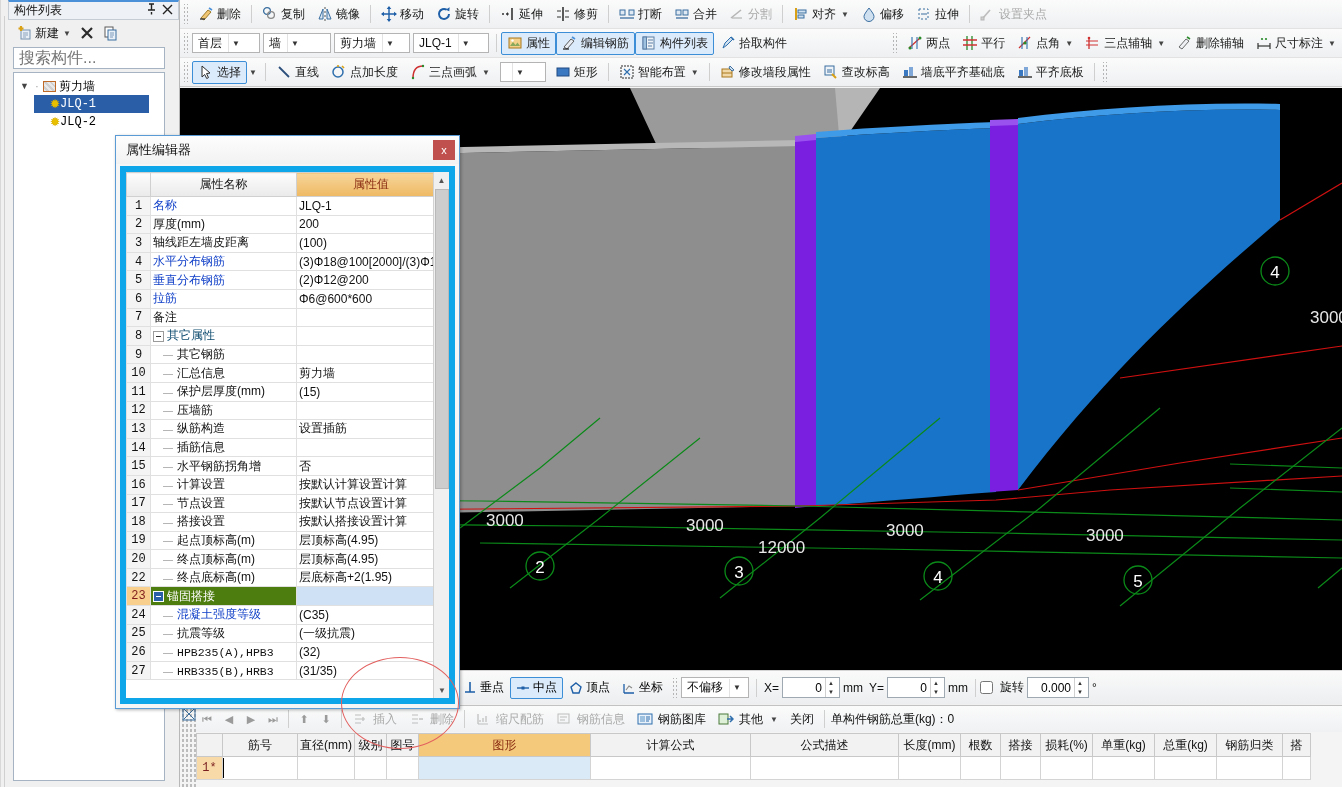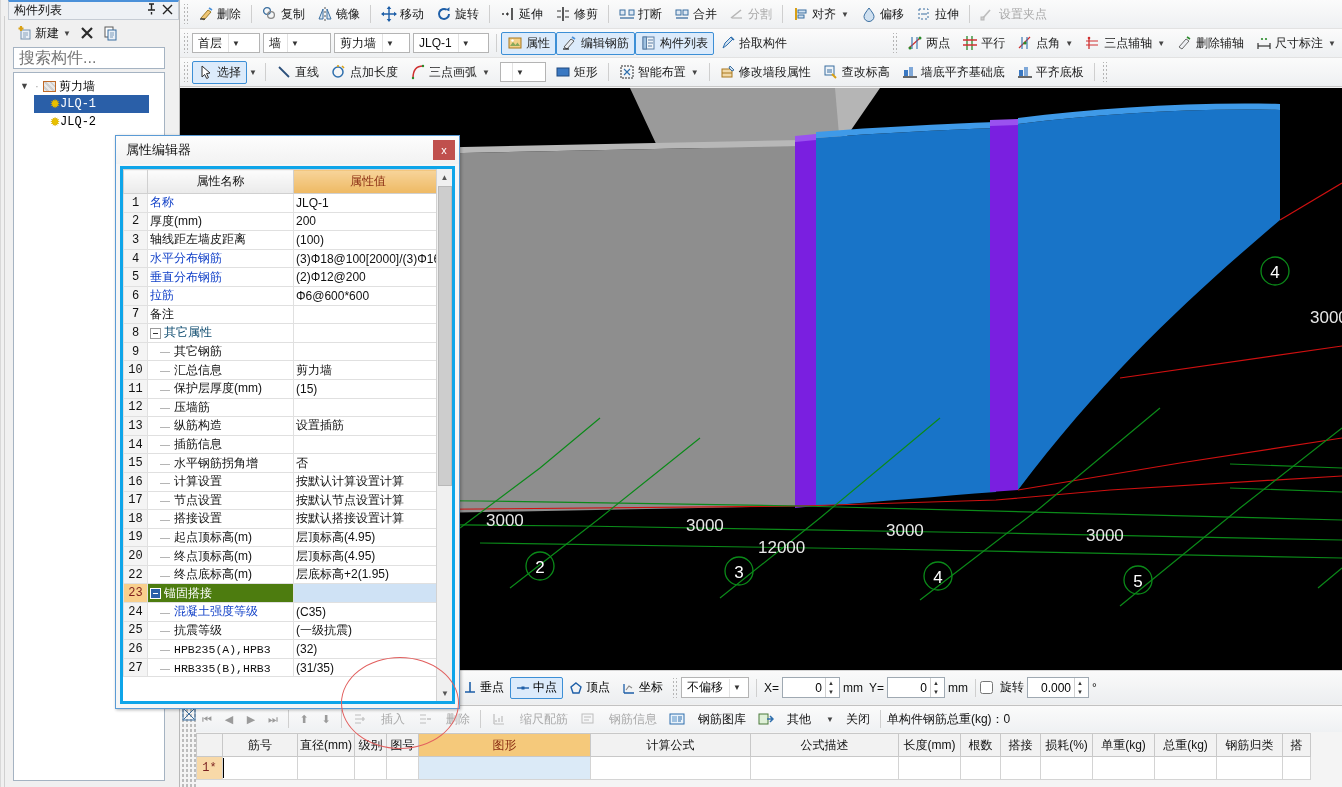--- a/index.html
+++ b/index.html
@@ -92,21 +92,21 @@
   .lbl-sm { font-size:12px; color:#111; margin:0 3px; }
 
   
   #rebar { position:absolute; left:180px; top:705px; width:1162px; height:82px; background:#f4f4f4;
            border-top:1px solid #c2c2c2; }
   #rebar-grip { position:absolute; left:182px; top:706px; width:14px; height:81px;
                 background-image: radial-gradient(#bcbcbc 1px, transparent 1px);
                 background-size: 4px 5px; background-position:3px 22px; }
   #rb-toolbar { position:absolute; left:196px; top:706px; right:0; height:26px;
                 display:flex; align-items:center; background:linear-gradient(#fbfbfb,#eff1f3); }
-  .rbtn { display:flex; align-items:center; gap:13px; padding:0 5px; height:21px; font-size:12px;
+  .rbtn { display:flex; align-items:center; gap:5px; padding:0 5px; height:21px; font-size:12px;
           color:#111; cursor:pointer; white-space:nowrap; border:1px solid transparent; border-radius:2px;}
   .rbtn.dim { color:#a9a9a9; cursor:default; }
   .navbtn { width:22px; display:flex; align-items:center; justify-content:center; color:#9b9b9b; font-size:11px; cursor:default;}
   #rb-table { position:absolute; left:196px; top:733px; right:0; bottom:0; overflow:hidden;}
   table.grid { border-collapse: collapse; table-layout: fixed; background:#fff; }
   table.grid th { background:#f2f2f2; border:1px solid #c8c8c8; font-weight:normal; font-size:12px;
                   height:23px; color:#111; padding:0 2px; }
   table.grid th.hl { background:#f5c97b; color:#8b2f14; }
   table.grid td { border:1px solid #d4d4d4; height:23px; font-size:12px; padding:0 3px; }
   td.rowhdr { background:#f8d9a8; color:#7a1f1f; text-align:center; font-family:"Liberation Mono",monospace;}
@@ -114,21 +114,21 @@
   td.cursorcell { position: relative; }
   td.cursorcell::after { content:""; position:absolute; left:0px; top:1px; bottom:1px; width:1px; background:#000;}
 
   
   #propdlg { position:absolute; left:115px; top:135px; width:345px; height:574px;
              background:#f6f6f6; border:1px solid #5a9bd5; box-shadow: 1px 1px 3px rgba(0,0,0,.3); }
   #pd-title { height:28px; display:flex; align-items:center; padding-left:10px;
               background: linear-gradient(#fdfdfd,#f2f2f2); font-size:13px; color:#111; }
   #pd-close { position:absolute; right:4px; top:4px; width:22px; height:20px; background:#c0504d;
               color:#fff; font-size:11px; display:flex; align-items:center; justify-content:center; cursor:pointer;}
-  #pd-body { position:absolute; left:4px; top:30px; right:4px; bottom:4px; border:3px solid #0ea5e9; background:#fff; overflow:hidden;}
+  #pd-body { position:absolute; left:4px; top:30px; right:4px; bottom:4px; border:6px solid #0ea5e9; background:#fff; overflow:hidden;}
   #pd-scroll { position:absolute; right:0; top:0; width:16px; bottom:0; background:#f0f0f0; border-left:1px solid #d2d2d2;}
   .sc-arrow { height:16px; display:flex; align-items:center; justify-content:center; font-size:8px; color:#555;
               background:#f0f0f0; cursor:pointer;}
   .sc-thumb { position:absolute; top:17px; left:1px; width:14px; height:300px; background:#cdcdcd; border:1px solid #b9b9b9;}
   table.prop { border-collapse:collapse; table-layout:fixed; width: 319px; }
   table.prop th { height:24px; font-size:12px; font-weight:normal; border:1px solid #d0d0d0;
                   background: linear-gradient(#fcfcfc,#eaeaea); color:#111;}
   table.prop th.valhdr { background: linear-gradient(#f7d49a,#eeb963); color:#8b2f14; }
   table.prop td { height:18.6px; font-size:12px; border:1px solid #e0e0e0; padding:0 2px; color:#111;
                   white-space:nowrap; overflow:hidden; }

